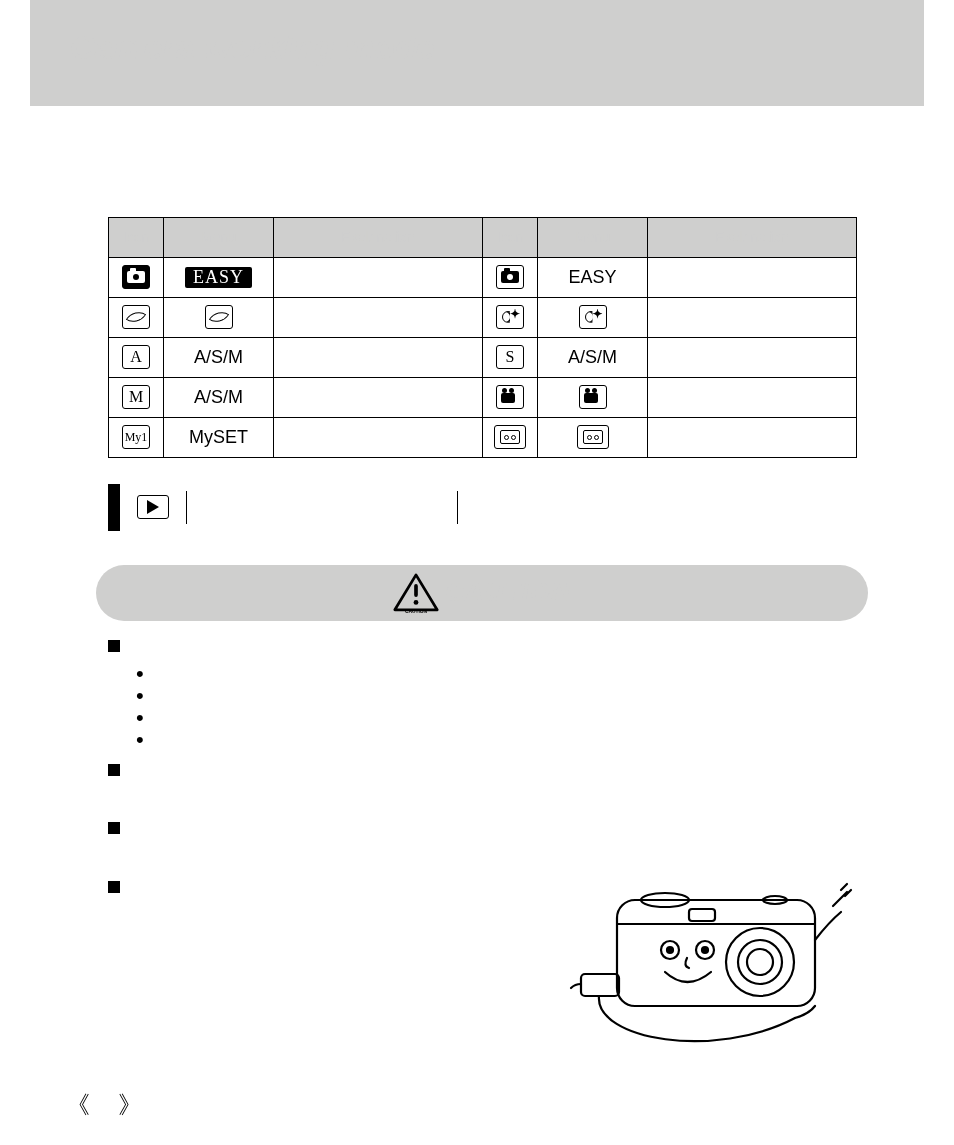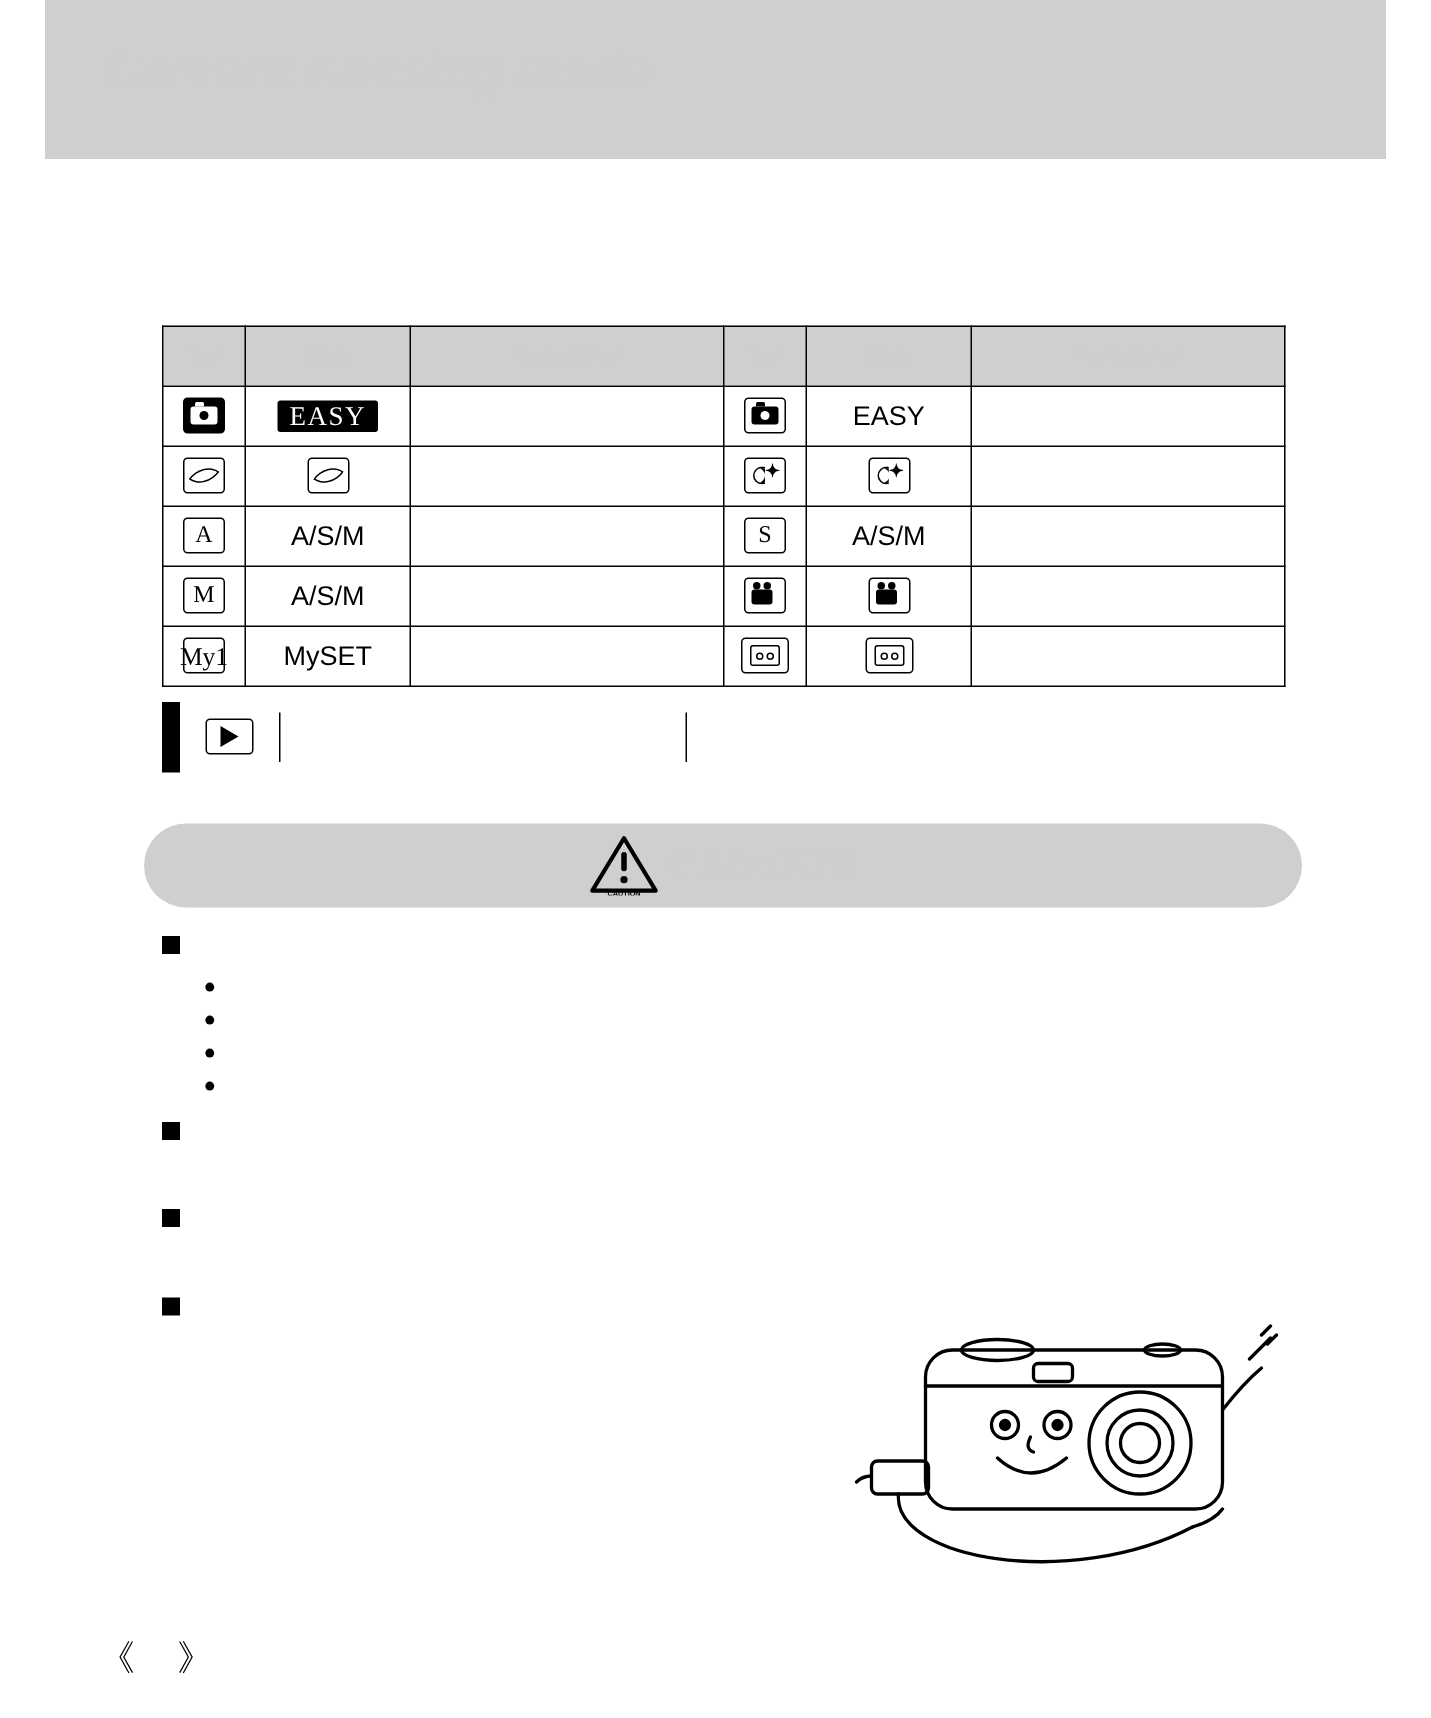--- a/index.html
+++ b/index.html
@@ -42,21 +42,21 @@
     margin-right: 14px;
     flex: 0 0 auto;
   }
   .section-title {
     font-size: 20px;
     color: #fff;
   }
 
   table.modes {
     border-collapse: collapse;
-    margin: 6px 0 10px 108px;
+    margin: 6px 0 26px 108px;
     width: 748px;
     table-layout: fixed;
   }
   table.modes th, table.modes td {
     border: 1.5px solid #000;
     background: #fff;
     text-align: center;
     vertical-align: middle;
     padding: 6px 4px;
     height: 40px;
@@ -324,21 +324,21 @@
       <td><span class="ibox slim">
               <span class="movie"></span>
             </span></td>
       <td><span class="ibox slim">
               <span class="movie"></span>
             </span></td>
       <td class="desc">Movie clip mode</td>
     </tr>
 
     <tr>
-      <td><span class="ibox slim" style="font-size:17px">My1</span></td>
+      <td><span class="ibox slim" style="font-size:12px">My1</span></td>
       <td class="menu-text">MySET</td>
       <td class="desc">User set mode</td>
       <td><span class="ibox">
               <span class="tape">
                 <span class="r l"></span>
                 <span class="r r2"></span>
               </span>
             </span></td>
       <td><span class="ibox">
               <span class="tape">

